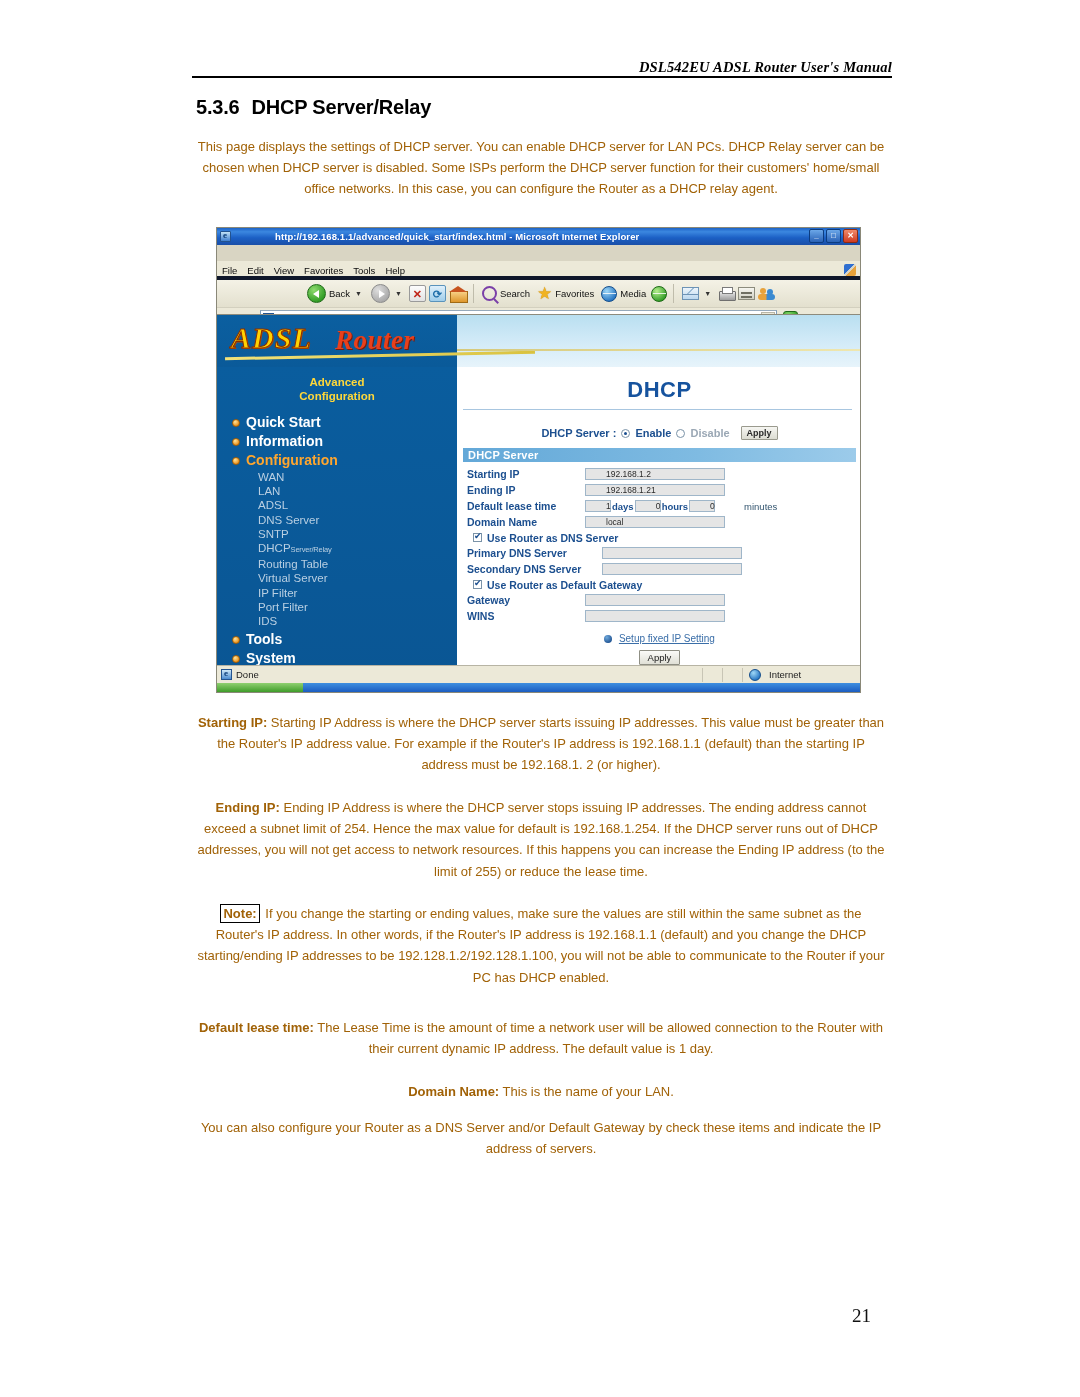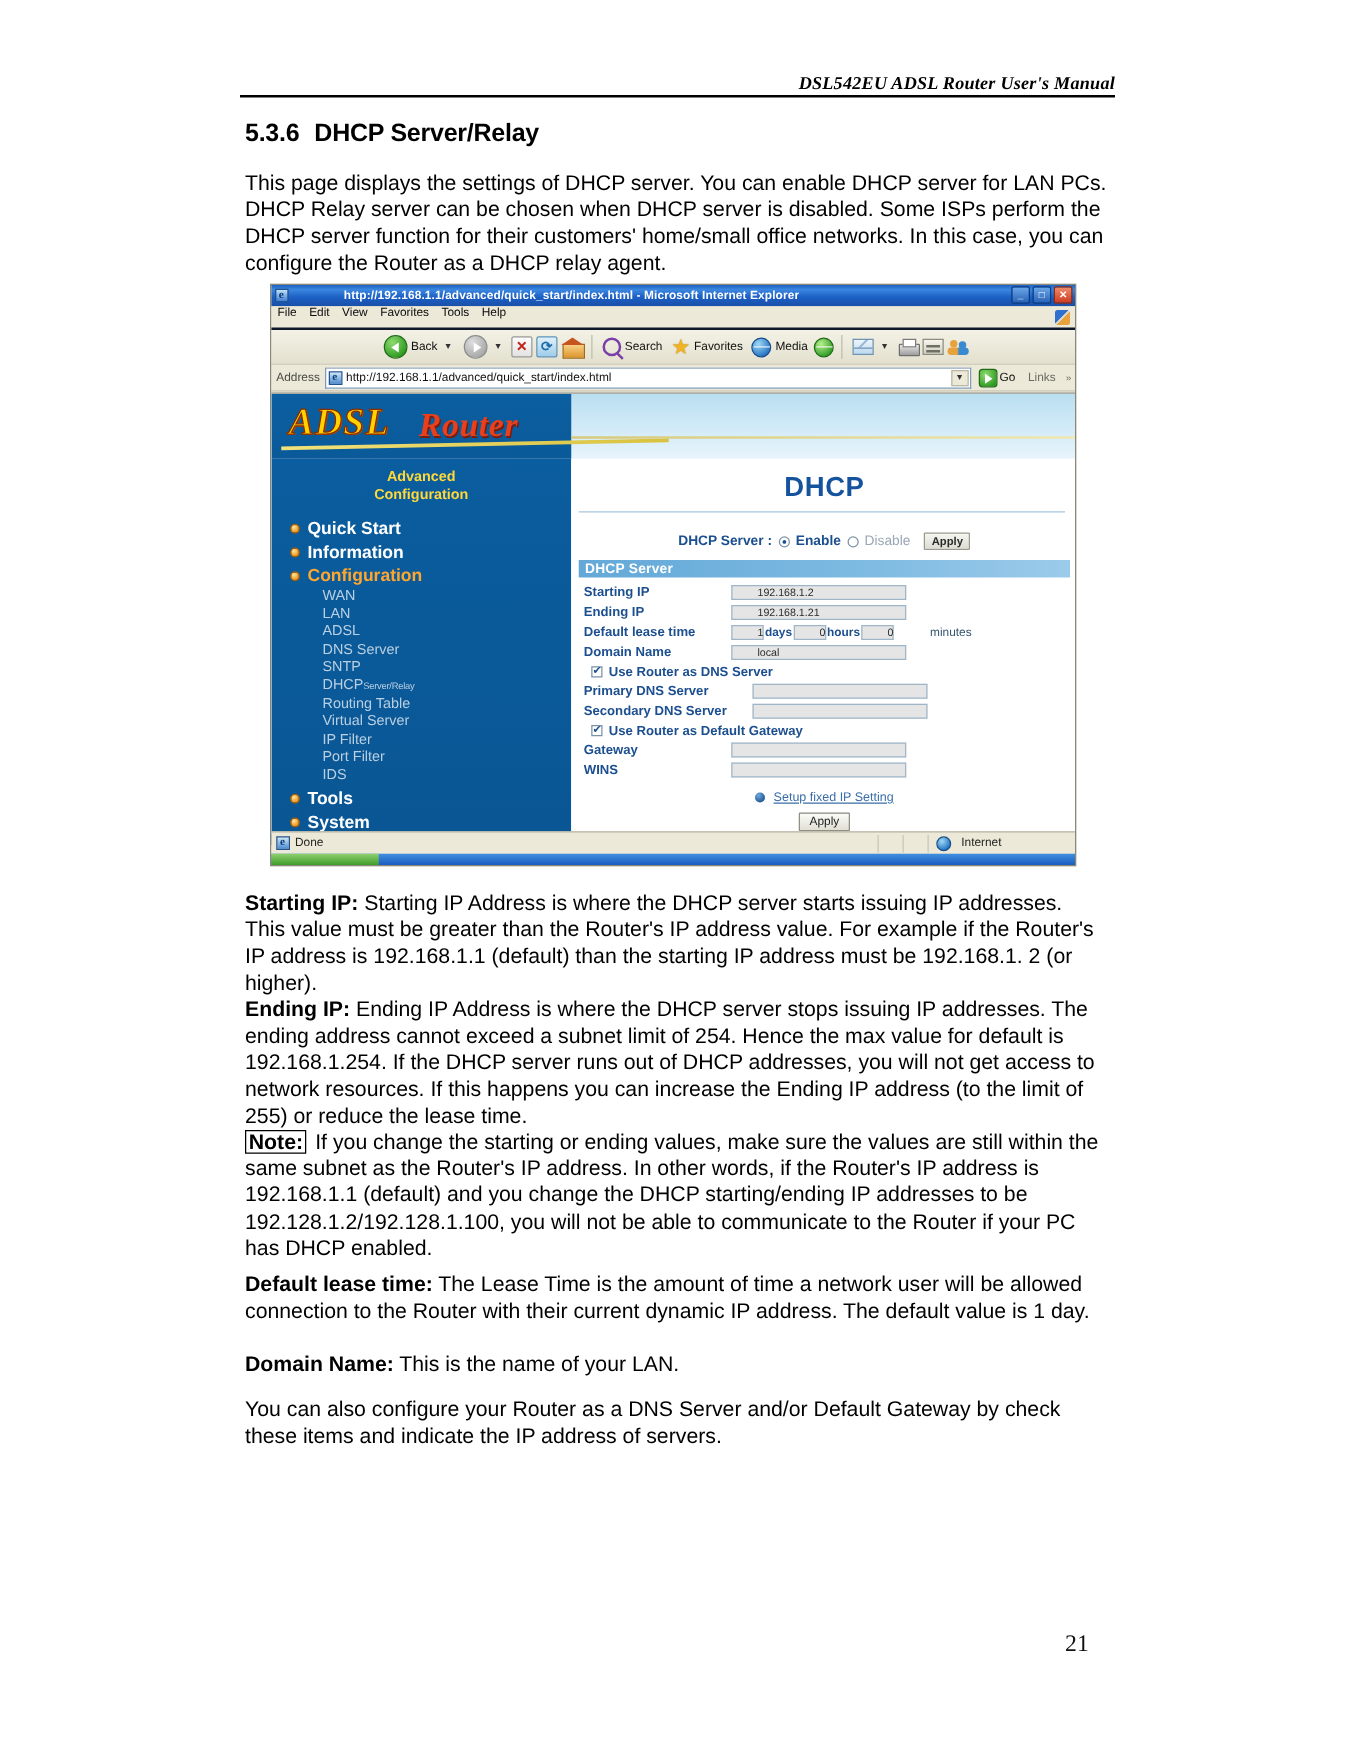--- a/index.html
+++ b/index.html
@@ -37,24 +37,24 @@
     position: absolute; left: 196px; top: 96px;
     font-size: 20px; font-weight: bold; color: #000;
     letter-spacing: -0.2px;
   }
   .sec-title .num { margin-right: 12px; }
 
   .para {
     position: absolute;
     width: 690px;
     left: 196px;
-    font-size: 17px;
+    font-size: 13px;
     line-height: 21.2px;
-    color: #000000;
-    text-align: left;
+    color: #a16207;
+    text-align: center;
   }
   .para b { font-weight: bold; }
   .note-box {
     display: inline-block;
     border: 1.6px solid #000;
     padding: 0 2px 0 2px;
     font-weight: bold;
     line-height: 17px;
     margin-right: 2px;
   }
@@ -112,24 +112,25 @@
     font-size: 8px; color: #fff; text-align: center; line-height: 12px;
     font-weight: bold;
   }
   .wbtn.min { background: linear-gradient(to bottom,#6ba7e8,#2a62b6); }
   .wbtn.max { background: linear-gradient(to bottom,#6ba7e8,#2a62b6); }
   .wbtn.close { background: linear-gradient(to bottom,#f08a6a,#cf3b21); border-color:#8e2a12; }
 
   
   .ie-menubar {
     height: 19px; background: #ece9d8;
-    display: flex; align-items: flex-start;
+    display: flex; align-items: flex-end;
     padding-left: 5px; gap: 10px;
-    border-bottom: 2px solid #0f172a;
+    border-bottom: 4px solid #0f172a;
     position: relative;
+    margin-top: 16px;
   }
   .ie-menubar .mi {
     font-size: 9.5px; color: #0b0b0b;
   }
   .ie-flag {
     position: absolute; right: 4px; top: 3px;
     width: 12px; height: 12px;
     background: linear-gradient(135deg,#2f6fd0 0 45%, #d8d4c4 45% 55%, #e7a23b 55%);
     border-radius: 2px;
   }
@@ -351,21 +352,21 @@
   .radio {
     width: 9px; height: 9px; border-radius: 50%;
     border: 1px solid #7b93a8; background: #fff; flex:none;
     position: relative; display: inline-block;
   }
   .radio.on::after {
     content:""; position:absolute; left:2px; top:2px; width:3px;height:3px;
     border-radius:50%; background:#1c4f8f;
   }
   .rlabel { font-size: 11px; color:#1c4f8f; font-weight:bold; }
-  .rlabel.dim { color:#9aa7b4; font-weight:normal; }
+  .rlabel.dim { color:#9aa7b4; font-weight:bold; }
   .btn-apply {
     font-size: 9px; color:#2a2a2a;
     background: linear-gradient(to bottom,#f6f6f2,#dcdcd2);
     border: 1px solid #9a9a8e;
     border-radius: 1px;
     padding: 1px 5px;
     margin-left: 6px;
   }
   .sec-bar {
     margin: 8px 6px 0 6px;

